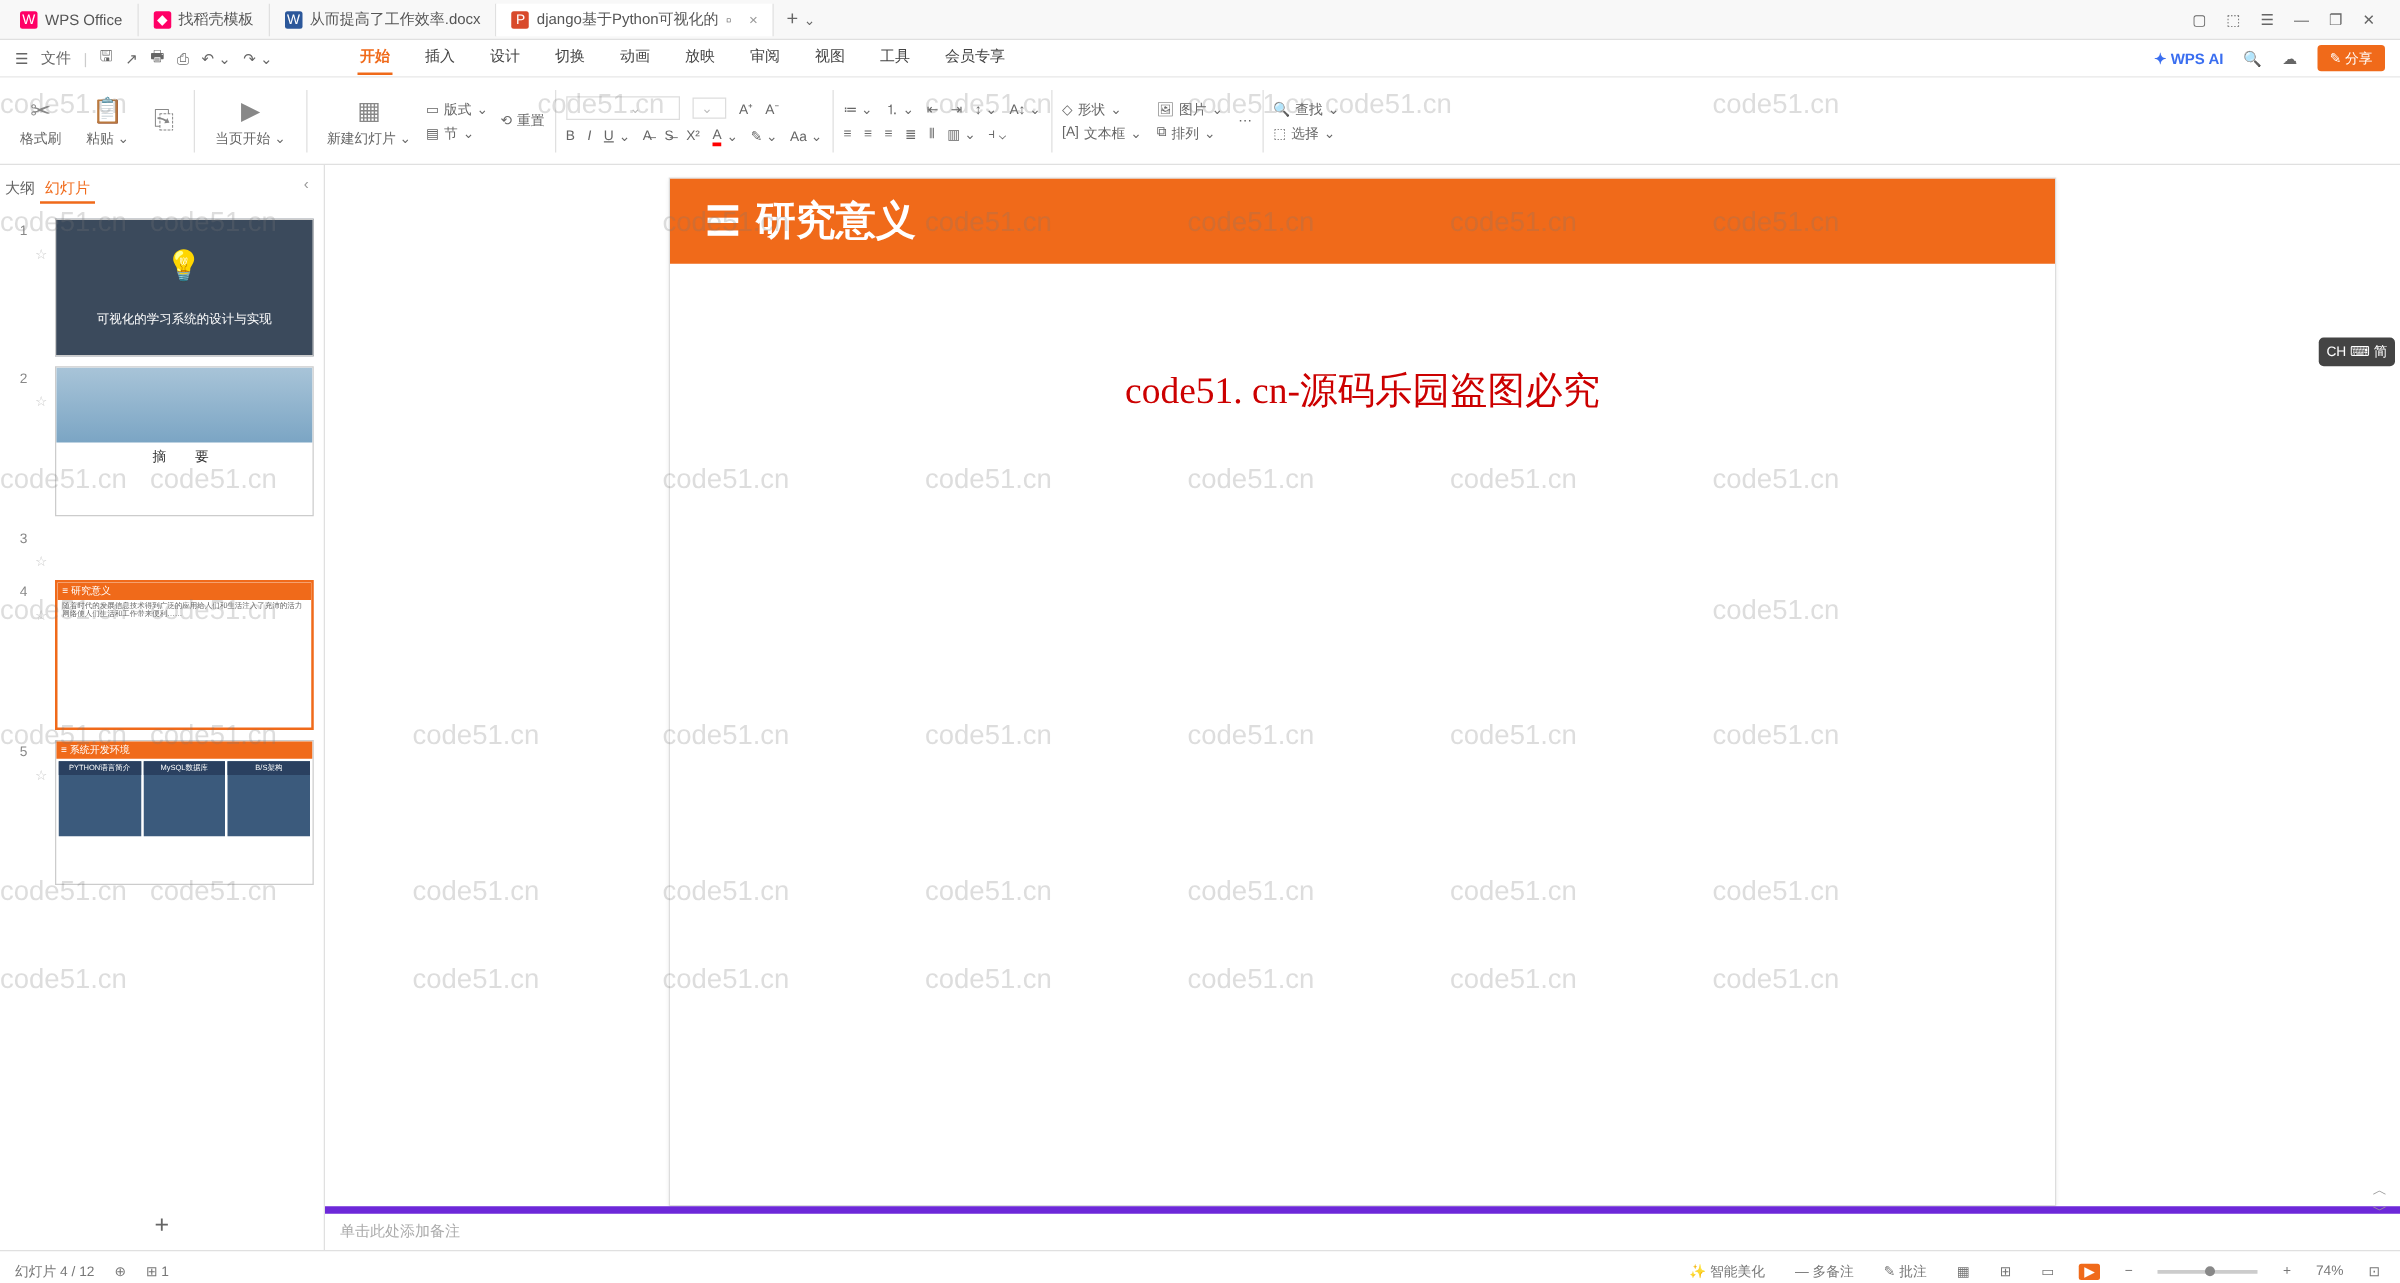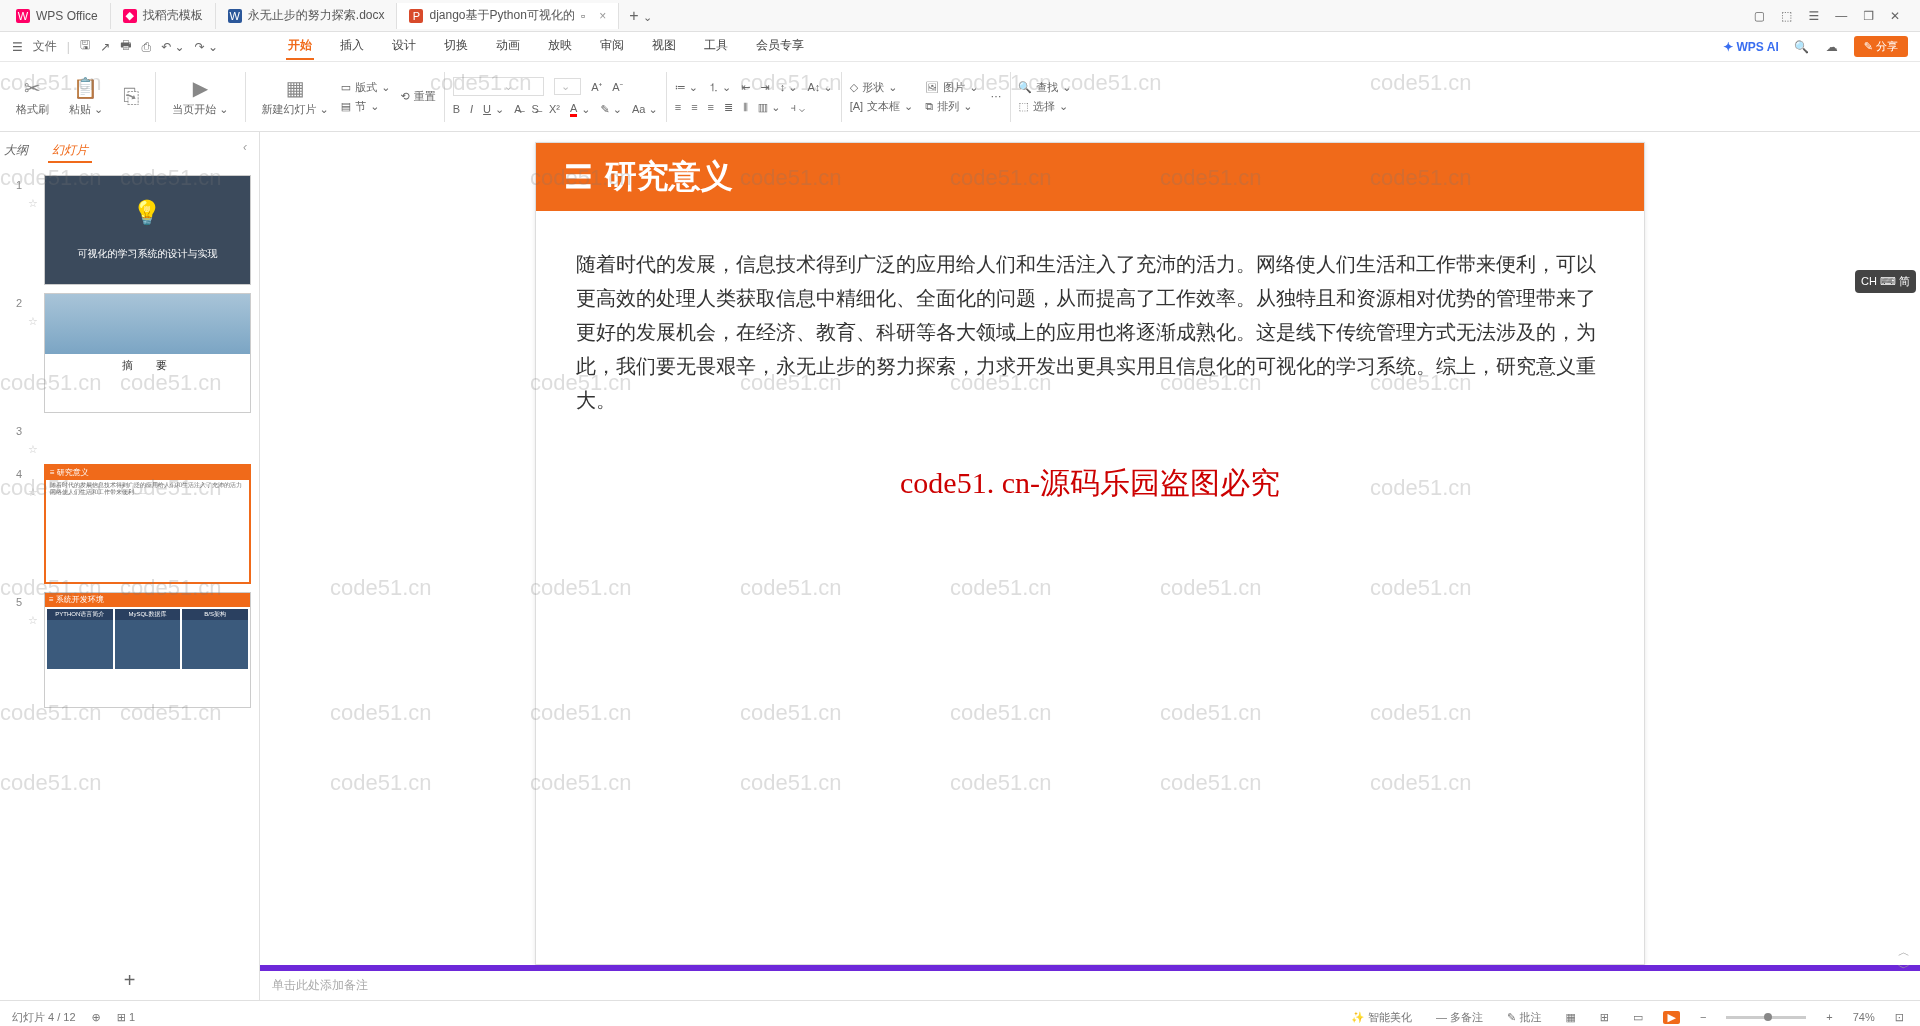--- a/index.html
+++ b/index.html
@@ -32,21 +32,21 @@
 .ribbon { height:70px; border-bottom:1px solid #e0e0e0; display:flex; align-items:center; padding:0 8px; gap:4px; color:#666; font-size:11px; }
 .rgroup { display:flex; flex-direction:column; align-items:center; padding:0 8px; gap:2px; cursor:pointer; }
 .rgroup .gicon{font-size:20px; color:#888;}
 .rsep{width:1px;height:50px;background:#e0e0e0;margin:0 4px;}
 .rrow{display:flex;align-items:center;gap:10px;}
 .rsmall{display:flex;align-items:center;gap:4px;cursor:pointer;}
 
 
 .main { display:flex; height:calc(1026px - 32px - 30px - 70px - 26px); }
 .sidepane { width:260px; border-right:1px solid #e0e0e0; display:flex; flex-direction:column; background:#fff; }
-.sidetabs { display:flex; justify-content:center; gap:16px; padding:8px 0 4px; font-size:12px; color:#666;font-style:italic; }
+.sidetabs { display:flex; justify-content:center; padding:8px 0 4px; font-size:12px; color:#666; }
 .sidetabs .st{cursor:pointer;padding:2px 4px;}
 .sidetabs .st.active{color:#f06a1a;border-bottom:2px solid #f06a1a;}
 .sidetabs .chev{margin-left:auto;margin-right:12px;color:#999;cursor:pointer;}
 .thumbs{flex:1;overflow:auto;padding:4px 0;}
 .thumb-row{display:flex;align-items:flex-start;padding:4px 8px;gap:6px;}
 .thumb-row .num{width:14px;text-align:right;color:#888;font-size:11px;padding-top:4px;}
 .thumb-row .star{color:#ccc;font-size:11px;padding-top:22px;}
 .thumb{flex:1;border:1px solid #ccc;background:#fff;height:110px;position:relative;overflow:hidden;}
 .thumb.sel{border:2px solid #f06a1a;}
 .thumb.t3,.thumb.t4{height:120px;}
@@ -94,21 +94,21 @@
   <div class="tab">
       <span class="ico ico-w">W</span>
       <span>WPS Office</span>
     </div>
   <div class="tab">
       <span class="ico ico-d">◆</span>
       <span>找稻壳模板</span>
     </div>
   <div class="tab">
       <span class="ico ico-doc">W</span>
-      <span>永无止步的努力探索.docx</span>
+      <span>从而提高了工作效率.docx</span>
     </div>
   <div class="tab active">
       <span class="ico ico-p">P</span>
       <span>django基于Python可视化的</span>
       <span>▫</span>
       <span class="tab-x">×</span>
     </div>
   <div class="tab-add"><span>+</span> <span style="font-size:11px;">⌄</span></div>
   <div class="spacer"></div>
   <div class="winbtns">
@@ -298,21 +298,20 @@
   </div>
 
   <div class="canvas">
     <div class="slide-area">
       <div class="slide">
         <div class="slide-hdr">
             <span class="ham">☰</span>
             <span>研究意义</span>
           </div>
         <div class="slide-body">
-          <div>随着时代的发展，信息技术得到广泛的应用给人们和生活注入了充沛的活力。网络使人们生活和工作带来便利，可以更高效的处理人类获取信息中精细化、全面化的问题，从而提高了工作效率。从独特且和资源相对优势的管理带来了更好的发展机会，在经济、教育、科研等各大领域上的应用也将逐渐成熟化。这是线下传统管理方式无法涉及的，为此，我们要无畏艰辛，永无止步的努力探索，力求开发出更具实用且信息化的可视化的学习系统。综上，研究意义重大。</div>
           <div class="wm">code51. cn-源码乐园盗图必究</div>
         </div>
       </div>
     </div>
     <div class="notes">单击此处添加备注</div>
     <span class="scrollbtn" style="bottom:40px;">︿</span>
     <span class="scrollbtn" style="bottom:24px;">﹀</span>
   </div>
 </div>
 

